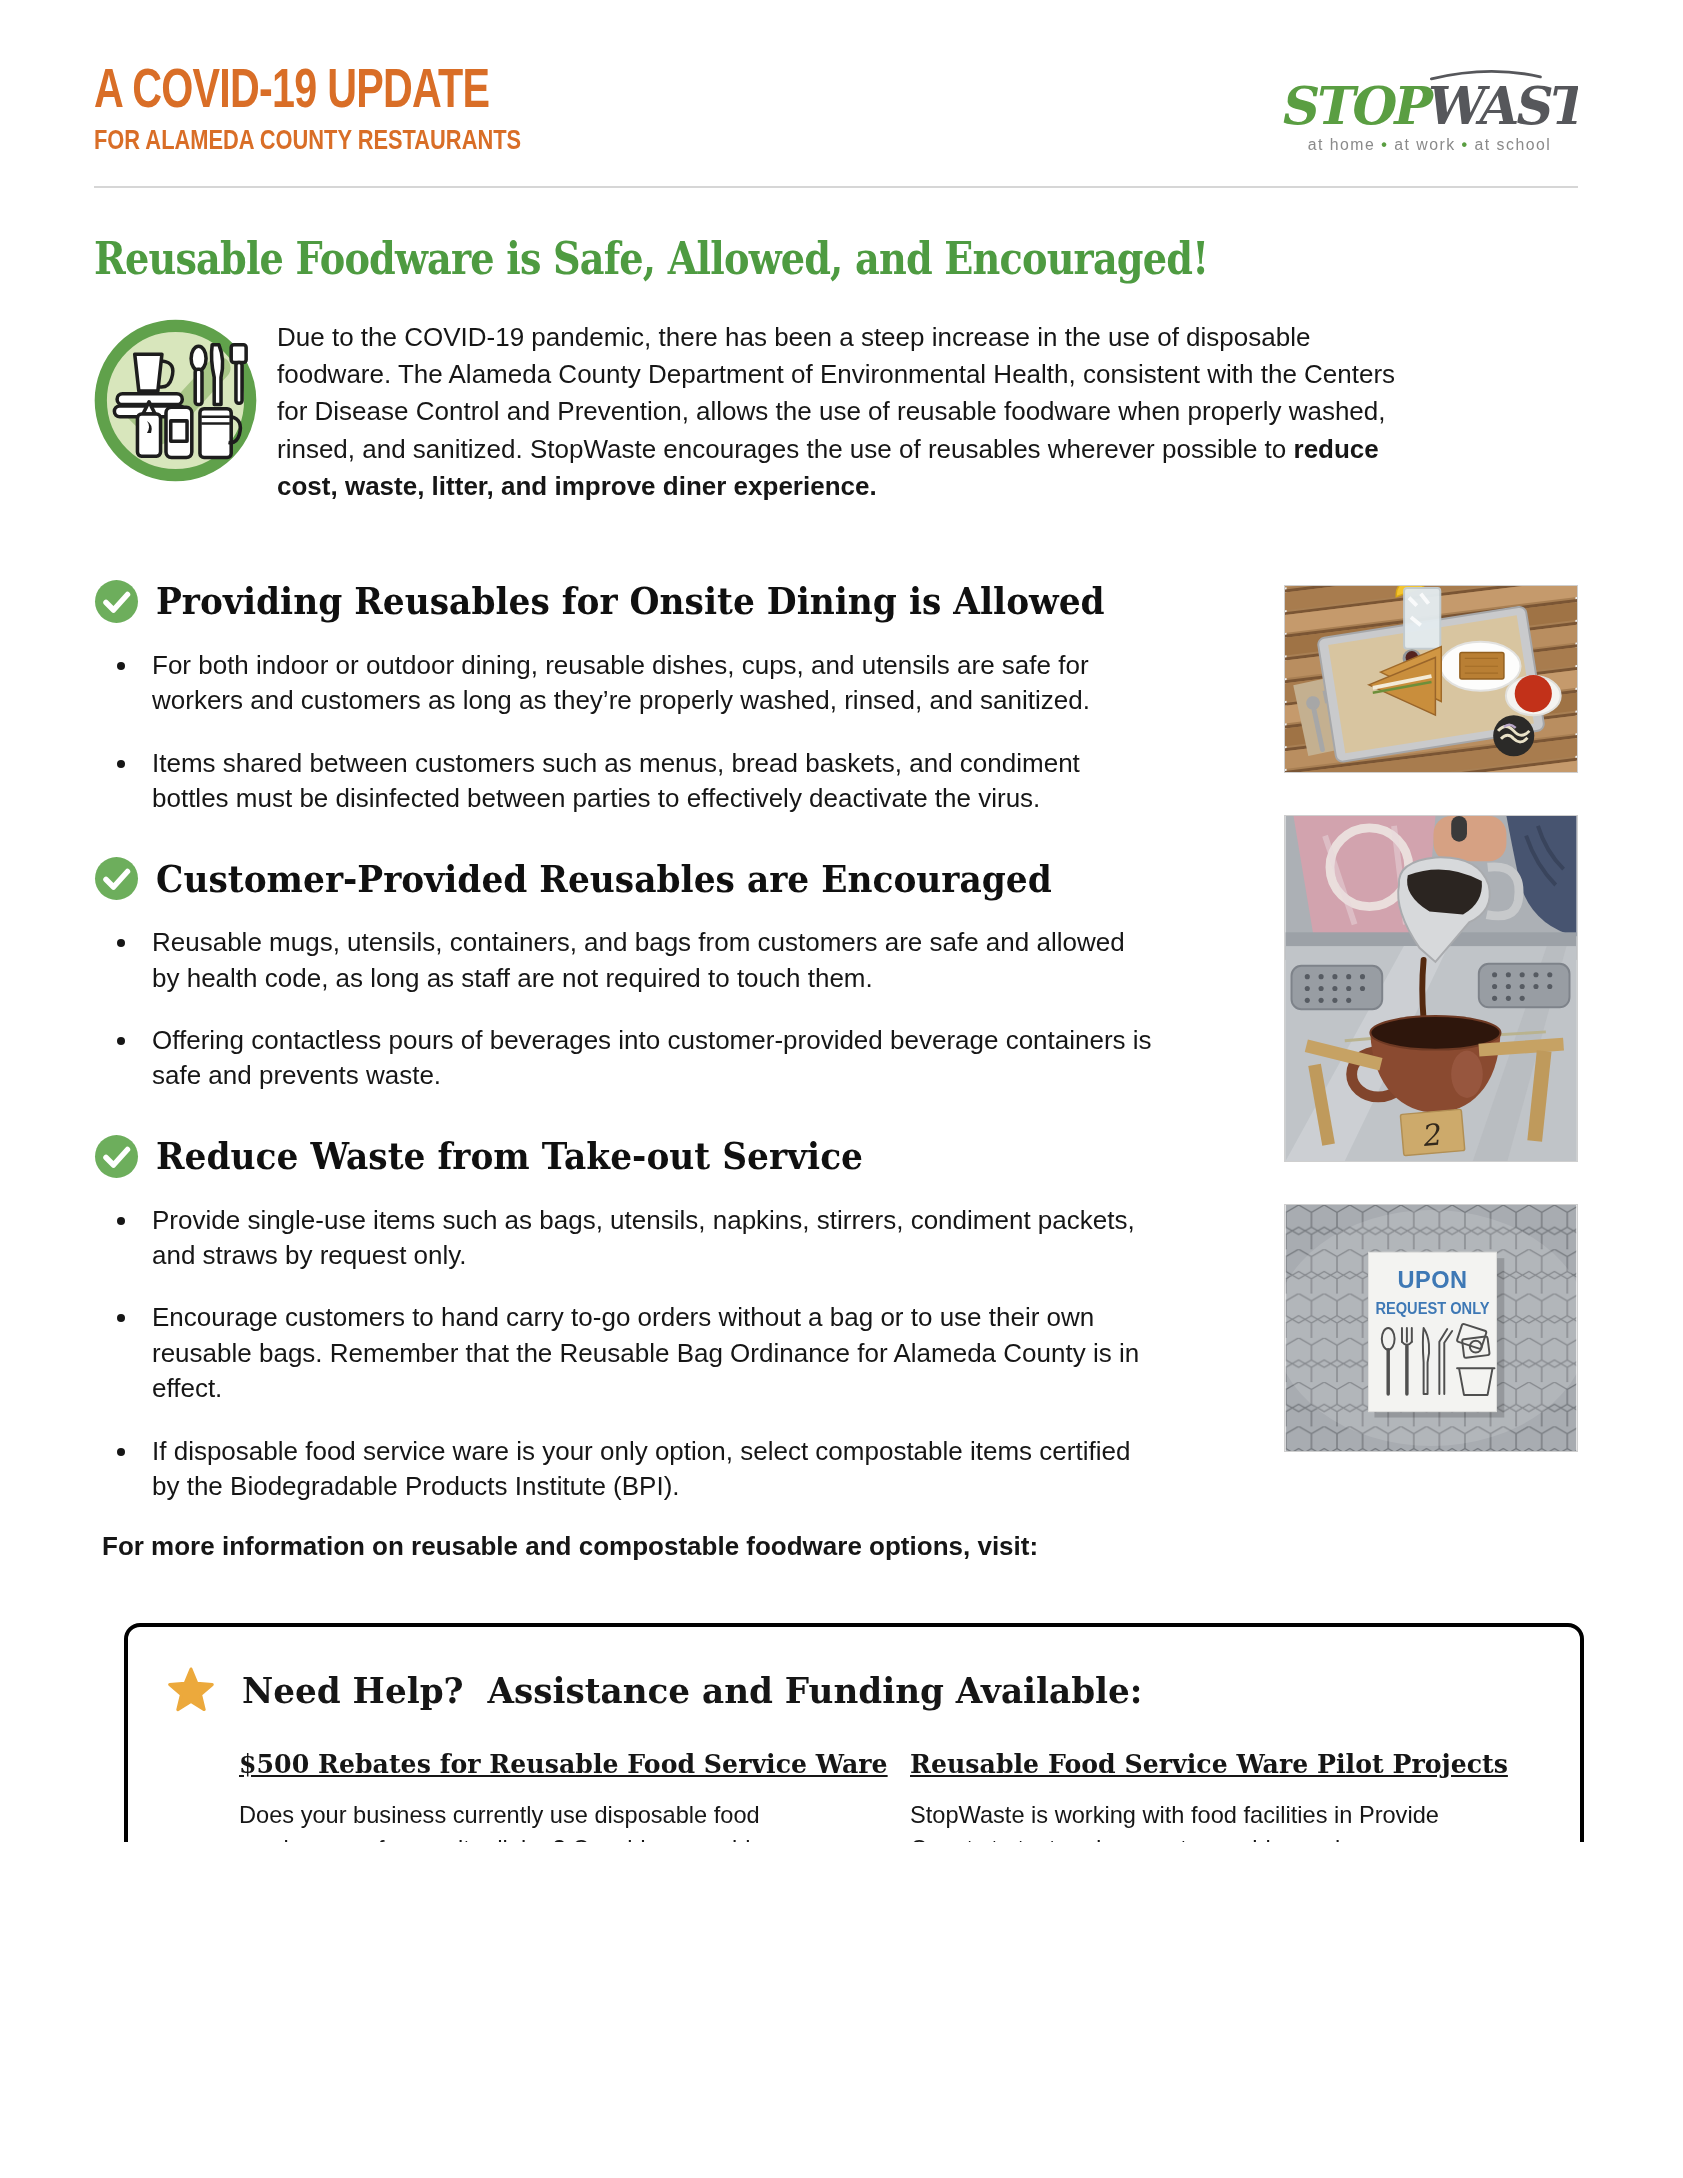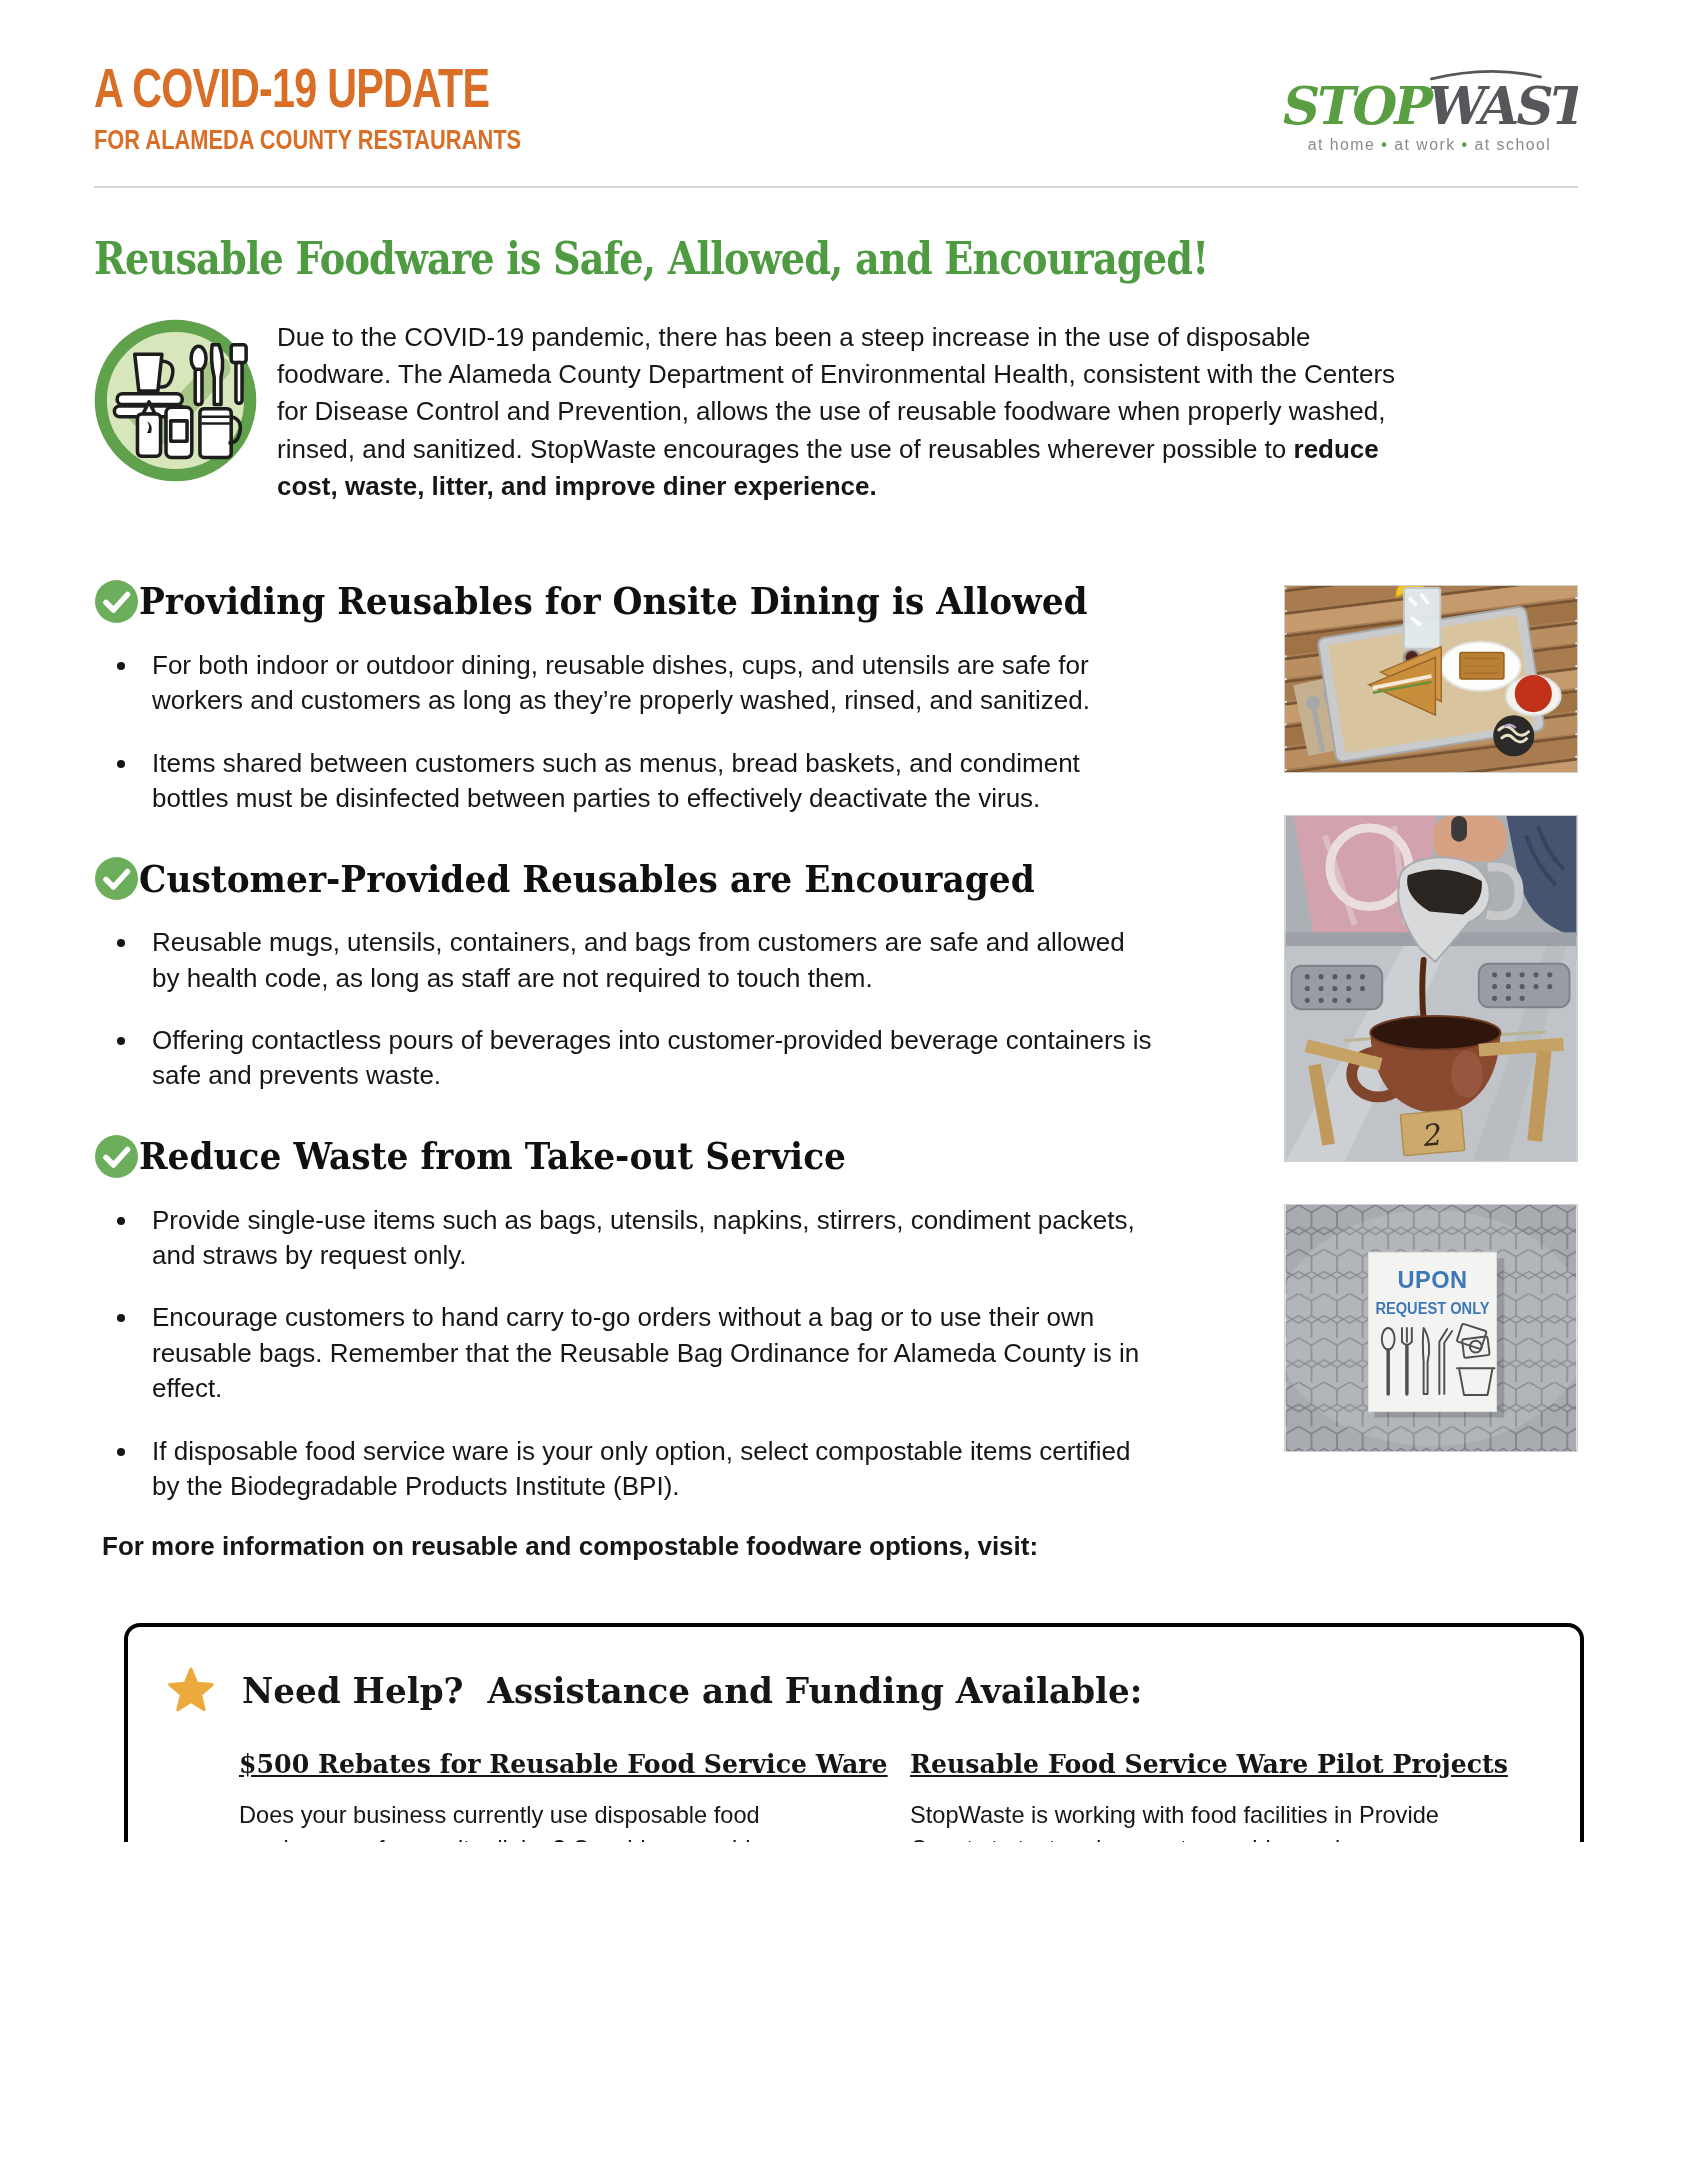--- a/index.html
+++ b/index.html
@@ -29,21 +29,21 @@
 
   
   .main{display:flex;margin:40px 105px 0 94px;}
   .content{width:1148px;flex:0 0 auto;}
   .photos{margin-left:auto;width:294px;display:flex;flex-direction:column;padding-top:14px;}
   .photo{display:block;border:1px solid #cfcfcf;box-sizing:border-box;background:#eee;}
   .photo + .photo{margin-top:42px;}
 
   .sec{margin-top:40px;}
   .sec:first-child{margin-top:8px;}
-  .sec-head{display:flex;align-items:center;}
+  .sec-head{display:flex;align-items:center;gap:17px;}
   .check{width:45px;height:45px;flex:none;}
   .sec-head h2{margin:0;font-family:"DejaVu Serif",serif;font-weight:bold;font-size:37px;
                transform:scaleX(.93);transform-origin:left center;white-space:nowrap;color:#101010;}
   .bullets{margin:24px 0 0 24px;padding-left:22px;list-style:disc;}
   .bullets li{font-size:26px;line-height:1.36;margin-bottom:27px;max-width:1000px;padding-left:12px;}
 
   .more-label{font-size:26px;font-weight:bold;margin:4px 0 0 8px;max-width:1040px;}
   .more-link{display:inline-block;margin:18px 0 0 8px;font-size:27px;font-weight:bold;
              color:#3A6CAD;text-decoration:underline;}
 

